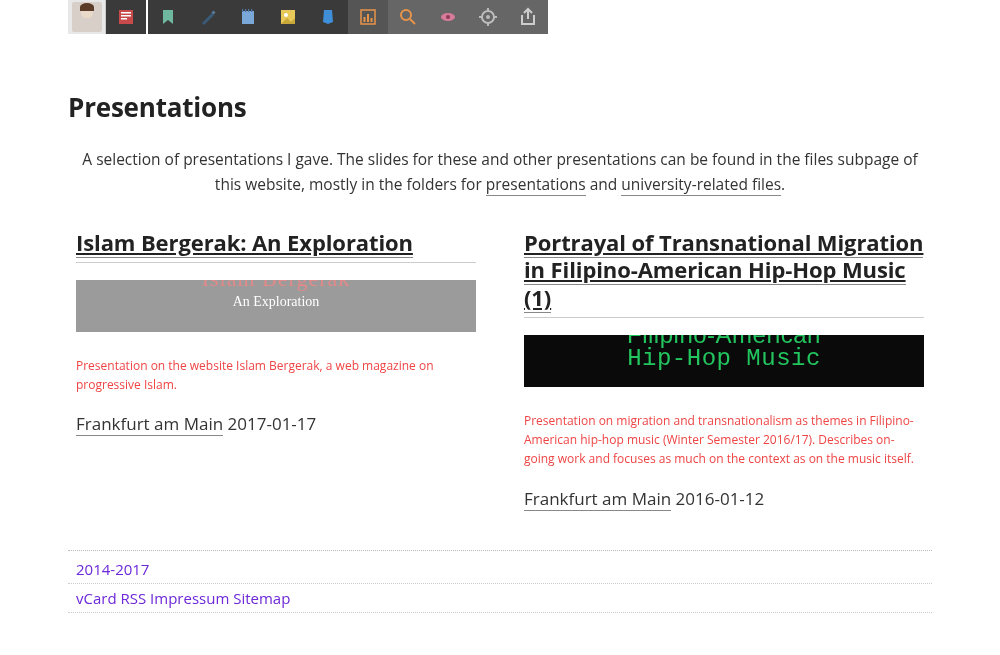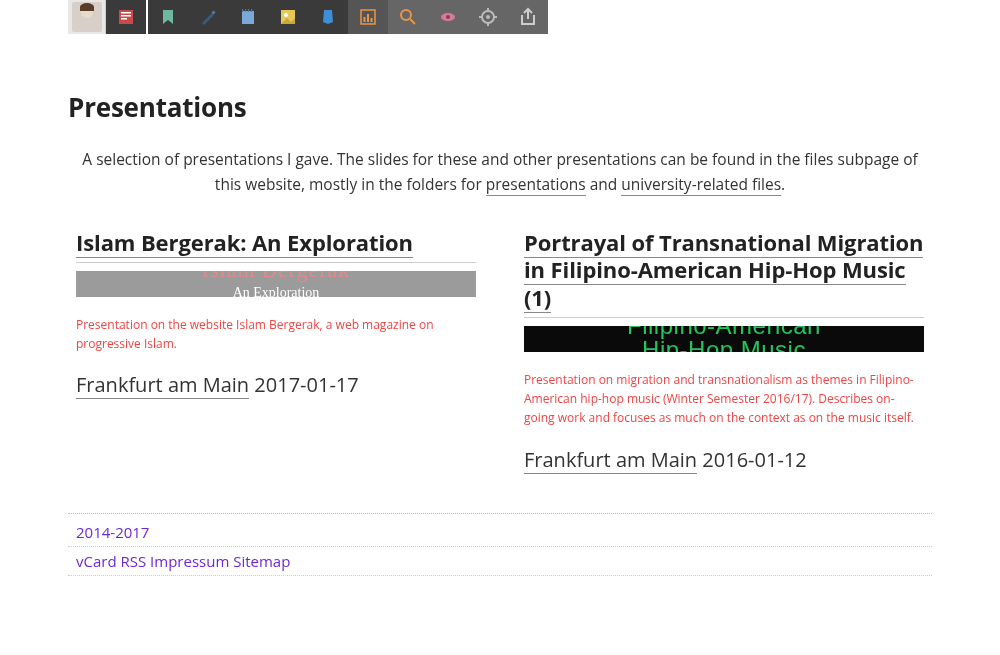--- a/index.html
+++ b/index.html
@@ -91,26 +91,27 @@
   .card {
     flex: 1;
   }
   .card-title {
     font-size: 22px;
     font-weight: 700;
     letter-spacing: -0.1px;
     line-height: 1.25;
     padding-bottom: 6px;
     border-bottom: 1px solid #ccc;
-    margin: 0 8px 8px 8px;
+    margin: 0 8px 17px 8px;
+    text-decoration: underline;
   }
   .card-title span { border-bottom: 1px solid #888; display:inline; }
   .slide-preview {
-    margin: 0 8px 18px 8px;
-    height: 26px;
+    margin: 0 8px 24px 8px;
+    height: 52px;
     position: relative;
     overflow: hidden;
   }
   .slide-a {
     background: #9b9b9b;
     display: flex;
     flex-direction: column;
     align-items: center;
     justify-content: flex-start;
     color: #c77a7a;
@@ -140,29 +141,30 @@
     font-size: 24px;
     letter-spacing: 0.5px;
     margin-top: -14px;
     font-weight: 300;
   }
   .slide-b .line2 {
     font-size: 24px;
     letter-spacing: 0.5px;
     font-weight: 300;
     margin-top: -4px;
+    font-family: Liberation Mono, monospace;
   }
   .card-desc {
     font-size: 12px;
     line-height: 1.6;
     color: #ef4444;
     margin: 0 8px 18px 8px;
   }
   .card-meta {
-    font-size: 20px;
+    font-size: 17px;
     margin: 0 8px;
     color: #333;
   }
   .footer {
     border-top: 1px dotted #bbb;
     padding-top: 4px;
   }
   .footer-line {
     font-size: 15px;
     color: #6d28d9;

